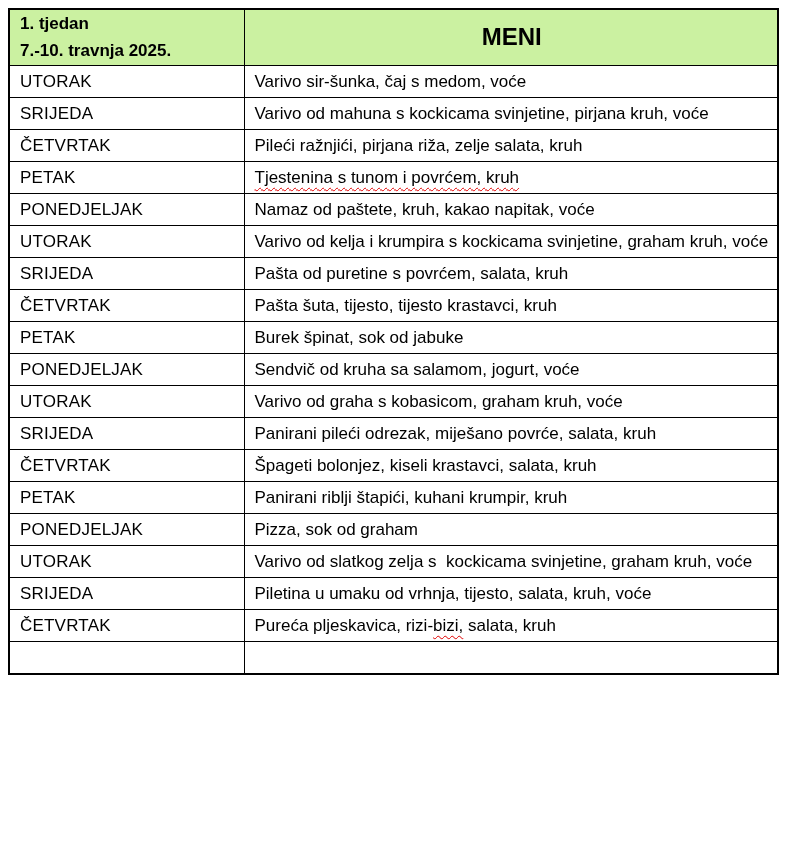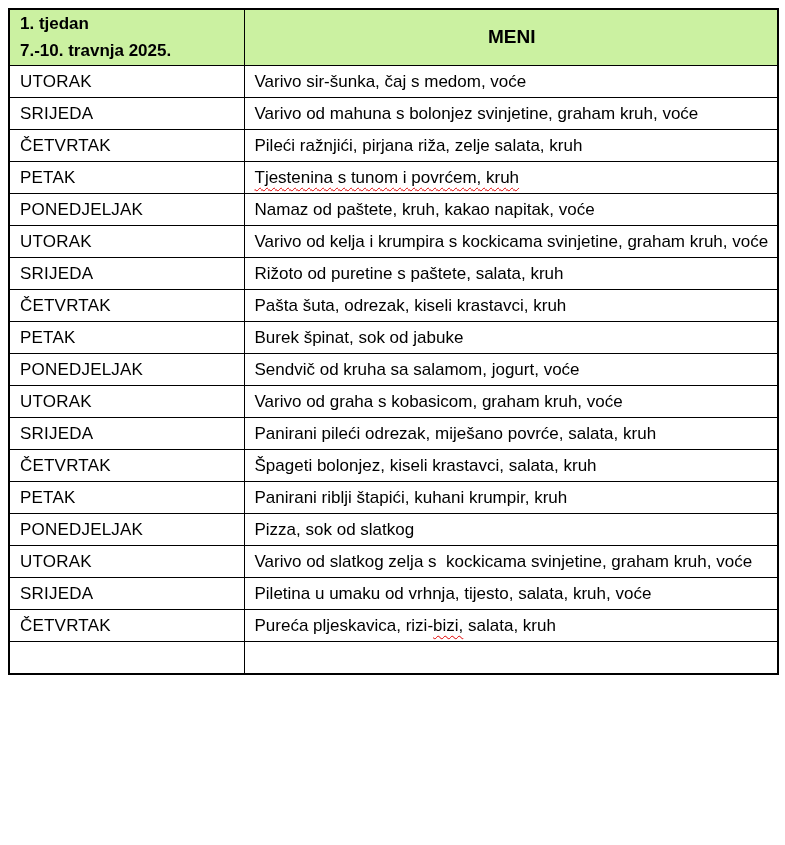--- a/index.html
+++ b/index.html
@@ -39,21 +39,21 @@
   tr.week-row td {
     background: var(--week-bg, #cbf1a1);
     font-weight: bold;
     height: 53px;
   }
   tr.week-row td.week-label-cell .week-line {
     line-height: 1.55;
   }
   tr.week-row td.meni-cell {
     text-align: center;
-    font-size: 19px;
+    font-size: 24px;
   }
   tr.day-row td {
     height: 29px;
   }
   td.day-cell {
     letter-spacing: 0.2px;
   }
   td.menu-cell span.seg {
     white-space: pre-wrap;
   }
@@ -85,45 +85,45 @@
             <div class="week-line">7.-10. travnja 2025.</div>
           </td>
           <td class="meni-cell">MENI</td>
         </tr>
         <tr class="day-row">
           <td class="day-cell">UTORAK</td>
           <td class="menu-cell"><span class="seg">Varivo sir-šunka, čaj s medom, voće</span></td>
         </tr>
         <tr class="day-row">
           <td class="day-cell">SRIJEDA</td>
-          <td class="menu-cell"><span class="seg">Varivo od mahuna s bolonjez svinjetine, graham kruh, voće</span></td>
+          <td class="menu-cell"><span class="seg">Varivo od mahuna s kockicama svinjetine, pirjana kruh, voće</span></td>
         </tr>
         <tr class="day-row">
           <td class="day-cell">ČETVRTAK</td>
           <td class="menu-cell"><span class="seg">Pileći ražnjići, pirjana riža, zelje salata, kruh</span></td>
         </tr>
         <tr class="day-row">
           <td class="day-cell">PETAK</td>
           <td class="menu-cell"><span class="seg spell">Tjestenina s tunom i povrćem, kruh</span></td>
         </tr>
         <tr class="day-row">
           <td class="day-cell">PONEDJELJAK</td>
           <td class="menu-cell"><span class="seg">Namaz od paštete, kruh, kakao napitak, voće</span></td>
         </tr>
         <tr class="day-row">
           <td class="day-cell">UTORAK</td>
           <td class="menu-cell"><span class="seg">Varivo od kelja i krumpira s kockicama svinjetine, graham kruh, voće</span></td>
         </tr>
         <tr class="day-row">
           <td class="day-cell">SRIJEDA</td>
-          <td class="menu-cell"><span class="seg">Rižoto od puretine s paštete, salata, kruh</span></td>
+          <td class="menu-cell"><span class="seg">Pašta od puretine s povrćem, salata, kruh</span></td>
         </tr>
         <tr class="day-row">
           <td class="day-cell">ČETVRTAK</td>
-          <td class="menu-cell"><span class="seg">Pašta šuta, odrezak, kiseli krastavci, kruh</span></td>
+          <td class="menu-cell"><span class="seg">Pašta šuta, tijesto, tijesto krastavci, kruh</span></td>
         </tr>
         <tr class="day-row">
           <td class="day-cell">PETAK</td>
           <td class="menu-cell"><span class="seg">Burek špinat, sok od jabuke</span></td>
         </tr>
         <tr class="day-row">
           <td class="day-cell">PONEDJELJAK</td>
           <td class="menu-cell"><span class="seg">Sendvič od kruha sa salamom, jogurt, voće</span></td>
         </tr>
         <tr class="day-row">
@@ -137,21 +137,21 @@
         <tr class="day-row">
           <td class="day-cell">ČETVRTAK</td>
           <td class="menu-cell"><span class="seg">Špageti bolonjez, kiseli krastavci, salata, kruh</span></td>
         </tr>
         <tr class="day-row">
           <td class="day-cell">PETAK</td>
           <td class="menu-cell"><span class="seg">Panirani riblji štapići, kuhani krumpir, kruh</span></td>
         </tr>
         <tr class="day-row">
           <td class="day-cell">PONEDJELJAK</td>
-          <td class="menu-cell"><span class="seg">Pizza, sok od slatkog</span></td>
+          <td class="menu-cell"><span class="seg">Pizza, sok od graham</span></td>
         </tr>
         <tr class="day-row">
           <td class="day-cell">UTORAK</td>
           <td class="menu-cell"><span class="seg">Varivo od slatkog zelja s  kockicama svinjetine, graham kruh, voće</span></td>
         </tr>
         <tr class="day-row">
           <td class="day-cell">SRIJEDA</td>
           <td class="menu-cell"><span class="seg">Piletina u umaku od vrhnja, tijesto, salata, kruh, voće</span></td>
         </tr>
         <tr class="day-row">

